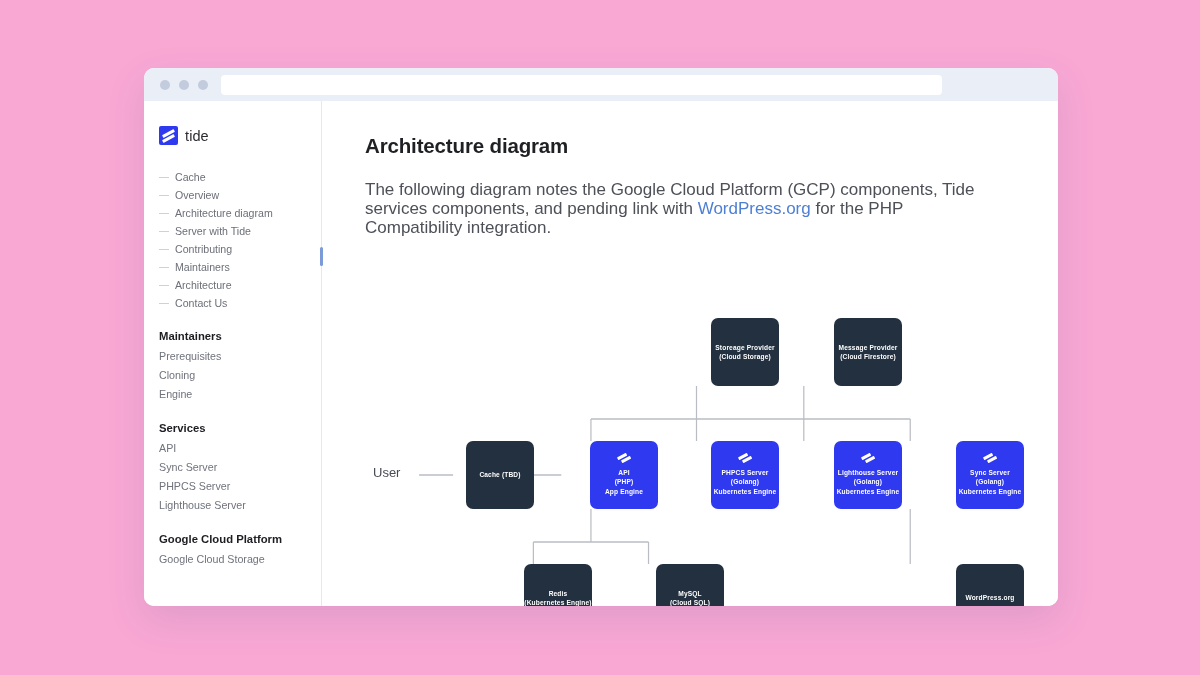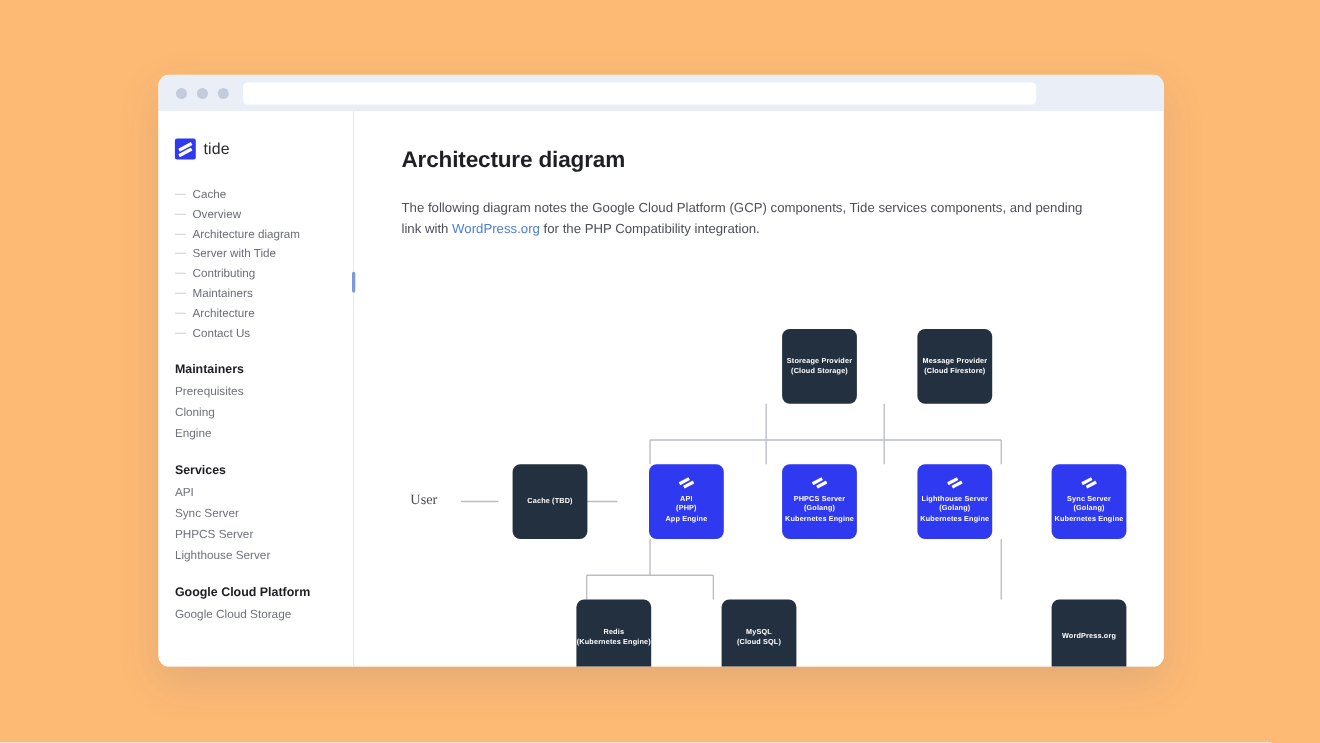--- a/index.html
+++ b/index.html
@@ -2,21 +2,21 @@
 <html><head>
 <meta charset="utf-8">
 <style>
   * { box-sizing: border-box; margin: 0; padding: 0; }
   html, body {
     width: 1200px; height: 675px;
     font-family: "Liberation Sans", sans-serif;
     background: #e2e8fc;
     overflow: hidden;
   }
-  #root { position: relative; width: 1200px; height: 675px; background: #fdba74; }
+  #root { position: relative; width: 1200px; height: 675px; background: #f9a8d4; }
 
   
   .browser {
     position: absolute; left: 144px; top: 68px;
     width: 914px; height: 538px;
     border-radius: 10px;
     background: #ffffff;
     box-shadow: 0 14px 38px rgba(60,70,130,0.13);
     overflow: hidden;
   }
@@ -84,21 +84,21 @@
 
   .active-indicator {
     position: absolute; right: -2px; top: 146px;
     width: 3px; height: 19px; background: #7d9ad8; border-radius: 2px;
   }
 
   
   .content { position: relative; flex: 1; padding: 33px 30px 0 43px; }
   .title { font-size: 20.5px; font-weight: bold; color: #1f2024; letter-spacing: -0.15px; }
   .desc {
-    margin-top: 22px; font-size: 12px; line-height: 19px;
+    margin-top: 22px; font-size: 17px; line-height: 19px;
     color: #4e5058; max-width: 630px;
   }
   .desc a { color: #4d7fd4; text-decoration: none; }
 
   
   .diagram { position: relative; width: 100%; height: 360px; margin-top: 14px; }
   .diagram svg.lines { position: absolute; left: 0; top: 0; width: 100%; height: 100%; }
 
   .node {
     position: absolute;
@@ -235,21 +235,21 @@
 
               <path d="M259 258 L259 291"></path>
               <path d="M193 291 L325 291"></path>
               <path d="M193 291 L193 313"></path>
               <path d="M325 291 L325 313"></path>
 
               <path d="M625 258 L625 313"></path>
             </g>
           </svg>
 
-          <span class="user-label" style="left:8px; top:214px;font-family:Liberation Serif, serif;">User</span>
+          <span class="user-label" style="left:8px; top:214px;">User</span>
 
           <div id="nodes-host">
               <div class="node dark" style="left: 346px; top: 67px; width: 68px; height: 68px;">
                 <span class="lbl">Storeage Provider</span>
                 <span class="lbl">(Cloud Storage)</span>
               </div>
               <div class="node dark" style="left: 469px; top: 67px; width: 68px; height: 68px;">
                 <span class="lbl">Message Provider</span>
                 <span class="lbl">(Cloud Firestore)</span>
               </div>

